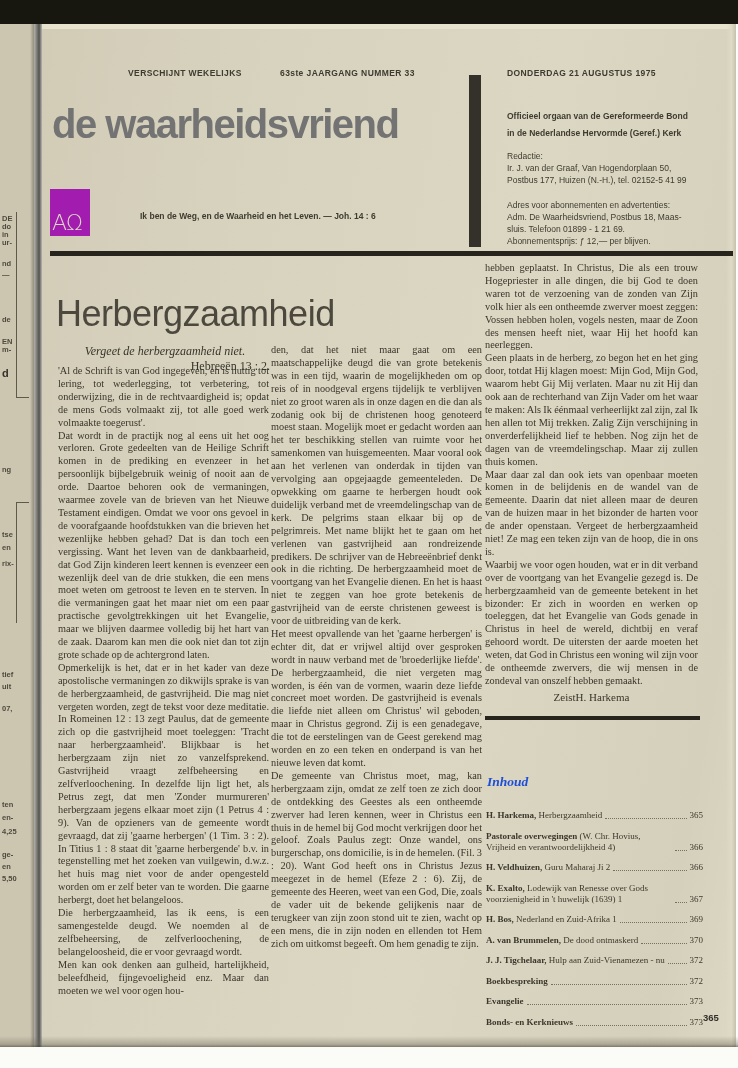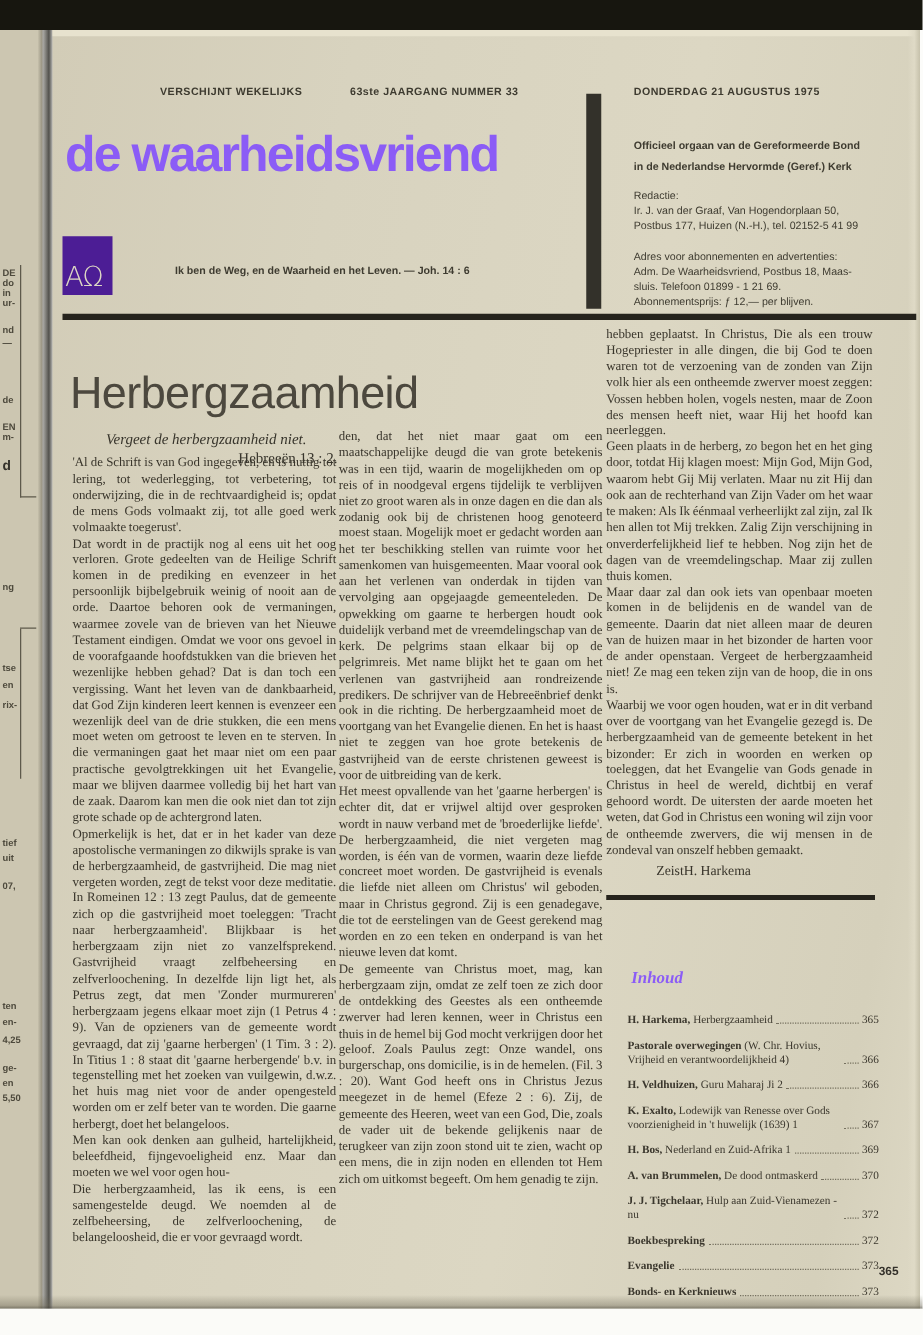--- a/index.html
+++ b/index.html
@@ -23,22 +23,22 @@
          background:linear-gradient(90deg,rgba(230,225,205,0) 0%,#dfdac6 55%,#c6c1ab 100%);}
   .bottom-edge{position:absolute;left:0px;top:1036px;width:738px;height:11px;
          background:linear-gradient(180deg,rgba(120,115,95,0) 0%,rgba(110,105,88,.40) 75%,rgba(75,72,60,.65) 100%);}
   .white-strip{position:absolute;left:0;top:1047px;width:738px;height:21px;background:#fbfbf8;}
   .top-band{position:absolute;left:0;top:0;width:738px;height:24px;background:#17160f;}
 
   
   .hdr{position:absolute;font-size:8.5px;font-weight:bold;letter-spacing:.4px;color:#3e3b30;}
   
   .masthead{position:absolute;left:52px;top:104px;font-size:40px;font-weight:bold;
-            letter-spacing:-1.5px;color:#8b5cf6;line-height:1;}
-  .logo{position:absolute;left:50px;top:189px;width:40px;height:47px;background:#4c1d95;
+            letter-spacing:-1.5px;color:#737373;line-height:1;}
+  .logo{position:absolute;left:50px;top:189px;width:40px;height:47px;background:#a21caf;
         color:#ddd8c4;display:flex;align-items:flex-end;justify-content:flex-start;
         font-family:"DejaVu Sans",sans-serif;font-size:22px;font-weight:300;line-height:1;
         padding:0 0 2px 2px;box-sizing:border-box;letter-spacing:-1px;}
   .tagline{position:absolute;left:128px;top:211px;font-size:8.5px;font-weight:bold;color:#3e3b30;margin-left:12px;}
   .vbar{position:absolute;left:469px;top:75px;width:12px;height:172px;background:#33312a;}
   .info{position:absolute;left:507px;width:212px;font-size:8.5px;color:#3e3b30;line-height:12px;}
   .info.bold{font-weight:bold;line-height:17px;}
   .rule-thick{position:absolute;background:#26241d;}
 
   
@@ -48,28 +48,28 @@
             font-family:"Liberation Serif",serif;font-style:italic;font-size:12px;
             color:#37342b;line-height:15px;}
   .subtitle .l1{text-align:center;}
   .subtitle .l2{text-align:right;font-style:normal;}
   .col{position:absolute;width:211px;font-family:"Liberation Serif",serif;
        font-size:10.3px;line-height:12.9px;color:#39352b;text-align:justify;
        word-spacing:-0.4px;}
   .col p{margin:0;}
   .col p.gap{}
   .signature{position:absolute;left:485px;top:691px;width:213px;display:flex;
-             justify-content:flex-start;font-family:"Liberation Serif",serif;
-             font-size:11px;color:#39352b;margin-left:40px;}
-  
-  .inhoud-title{position:absolute;left:505px;top:774px;font-family:"Liberation Serif",serif;
-                font-style:italic;font-weight:bold;font-size:13.5px;color:#8b5cf6;}
+             justify-content:center;font-family:"Liberation Serif",serif;
+             font-size:11px;color:#39352b;}
+  
+  .inhoud-title{position:absolute;left:487px;top:774px;font-family:"Liberation Serif",serif;
+                font-style:italic;font-weight:bold;font-size:13.5px;color:#1d4ed8;}
   .toc{position:absolute;left:486px;top:810px;width:217px;font-family:"Liberation Serif",serif;
        font-size:9px;line-height:11px;color:#3b372d;}
-  .toc-row{display:flex;align-items:flex-end;margin-bottom:9.5px;margin-left:16px;}
+  .toc-row{display:flex;align-items:flex-end;margin-bottom:9.5px;}
   .toc-label{flex:0 1 auto;}
   .toc-label b{font-weight:bold;}
   .toc-dots{flex:1 0 12px;border-bottom:1px dotted #75705f;margin:0 3px 2px 3px;}
   .toc-page{flex:0 0 auto;}
   .pagenum{position:absolute;left:703px;top:1012px;font-size:9.5px;font-weight:bold;color:#33302a;}
 </style>
 </head>
 <body>
 
 <div class="stage">
@@ -133,22 +133,22 @@
   <div class="headline">Herbergzaamheid</div>
   <div class="subtitle">
     <div class="l1">Vergeet de herbergzaamheid niet.</div>
     <div class="l2">Hebreeën 13 : 2.</div>
   </div>
 
   <div class="col" style="left:58px;top:365px">
     <p>'Al de Schrift is van God ingegeven, en is nuttig tot lering, tot wederlegging, tot verbetering, tot onderwijzing, die in de rechtvaardigheid is; opdat de mens Gods volmaakt zij, tot alle goed werk volmaakte toegerust'.</p>
     <p>Dat wordt in de practijk nog al eens uit het oog verloren. Grote gedeelten van de Heilige Schrift komen in de prediking en evenzeer in het persoonlijk bijbelgebruik weinig of nooit aan de orde. Daartoe behoren ook de vermaningen, waarmee zovele van de brieven van het Nieuwe Testament eindigen. Omdat we voor ons gevoel in de voorafgaande hoofdstukken van die brieven het wezenlijke hebben gehad? Dat is dan toch een vergissing. Want het leven van de dankbaarheid, dat God Zijn kinderen leert kennen is evenzeer een wezenlijk deel van de drie stukken, die een mens moet weten om getroost te leven en te sterven. In die vermaningen gaat het maar niet om een paar practische gevolgtrekkingen uit het Evangelie, maar we blijven daarmee volledig bij het hart van de zaak. Daarom kan men die ook niet dan tot zijn grote schade op de achtergrond laten.</p>
     <p class="gap">Opmerkelijk is het, dat er in het kader van deze apostolische vermaningen zo dikwijls sprake is van de herbergzaamheid, de gastvrijheid. Die mag niet vergeten worden, zegt de tekst voor deze meditatie. In Romeinen 12 : 13 zegt Paulus, dat de gemeente zich op die gastvrijheid moet toeleggen: 'Tracht naar herbergzaamheid'. Blijkbaar is het herbergzaam zijn niet zo vanzelfsprekend. Gastvrijheid vraagt zelfbeheersing en zelfverloochening. In dezelfde lijn ligt het, als Petrus zegt, dat men 'Zonder murmureren' herbergzaam jegens elkaar moet zijn (1 Petrus 4 : 9). Van de opzieners van de gemeente wordt gevraagd, dat zij 'gaarne herbergen' (1 Tim. 3 : 2). In Titius 1 : 8 staat dit 'gaarne herbergende' b.v. in tegenstelling met het zoeken van vuilgewin, d.w.z. het huis mag niet voor de ander opengesteld worden om er zelf beter van te worden. Die gaarne herbergt, doet het belangeloos.</p>
+    <p>Die herbergzaamheid, las ik eens, is een samengestelde deugd. We noemden al de zelfbeheersing, de zelfverloochening, de belangeloosheid, die er voor gevraagd wordt.</p>
     <p>Men kan ook denken aan gulheid, hartelijkheid, beleefdheid, fijngevoeligheid enz. Maar dan moeten we wel voor ogen hou-</p>
-    <p>Die herbergzaamheid, las ik eens, is een samengestelde deugd. We noemden al de zelfbeheersing, de zelfverloochening, de belangeloosheid, die er voor gevraagd wordt.</p>
   </div>
 
   <div class="col" style="left:271px;top:344px">
     <p>den, dat het niet maar gaat om een maatschappelijke deugd die van grote betekenis was in een tijd, waarin de mogelijkheden om op reis of in noodgeval ergens tijdelijk te verblijven niet zo groot waren als in onze dagen en die dan als zodanig ook bij de christenen hoog genoteerd moest staan. Mogelijk moet er gedacht worden aan het ter beschikking stellen van ruimte voor het samenkomen van huisgemeenten. Maar vooral ook aan het verlenen van onderdak in tijden van vervolging aan opgejaagde gemeenteleden. De opwekking om gaarne te herbergen houdt ook duidelijk verband met de vreemdelingschap van de kerk. De pelgrims staan elkaar bij op de pelgrimreis. Met name blijkt het te gaan om het verlenen van gastvrijheid aan rondreizende predikers. De schrijver van de Hebreeënbrief denkt ook in die richting. De herbergzaamheid moet de voortgang van het Evangelie dienen. En het is haast niet te zeggen van hoe grote betekenis de gastvrijheid van de eerste christenen geweest is voor de uitbreiding van de kerk.</p>
     <p>Het meest opvallende van het 'gaarne herbergen' is echter dit, dat er vrijwel altijd over gesproken wordt in nauw verband met de 'broederlijke liefde'. De herbergzaamheid, die niet vergeten mag worden, is één van de vormen, waarin deze liefde concreet moet worden. De gastvrijheid is evenals die liefde niet alleen om Christus' wil geboden, maar in Christus gegrond. Zij is een genadegave, die tot de eerstelingen van de Geest gerekend mag worden en zo een teken en onderpand is van het nieuwe leven dat komt.</p>
     <p>De gemeente van Christus moet, mag, kan herbergzaam zijn, omdat ze zelf toen ze zich door de ontdekking des Geestes als een ontheemde zwerver had leren kennen, weer in Christus een thuis in de hemel bij God mocht verkrijgen door het geloof. Zoals Paulus zegt: Onze wandel, ons burgerschap, ons domicilie, is in de hemelen. (Fil. 3 : 20). Want God heeft ons in Christus Jezus meegezet in de hemel (Efeze 2 : 6). Zij, de gemeente des Heeren, weet van een God, Die, zoals de vader uit de bekende gelijkenis naar de terugkeer van zijn zoon stond uit te zien, wacht op een mens, die in zijn noden en ellenden tot Hem zich om uitkomst begeeft. Om hem genadig te zijn.</p>
   </div>
 
   <div class="col" style="left:485px;top:262px;width:213px">
     <p>hebben geplaatst. In Christus, Die als een trouw Hogepriester in alle dingen, die bij God te doen waren tot de verzoening van de zonden van Zijn volk hier als een ontheemde zwerver moest zeggen: Vossen hebben holen, vogels nesten, maar de Zoon des mensen heeft niet, waar Hij het hoofd kan neerleggen.</p>

